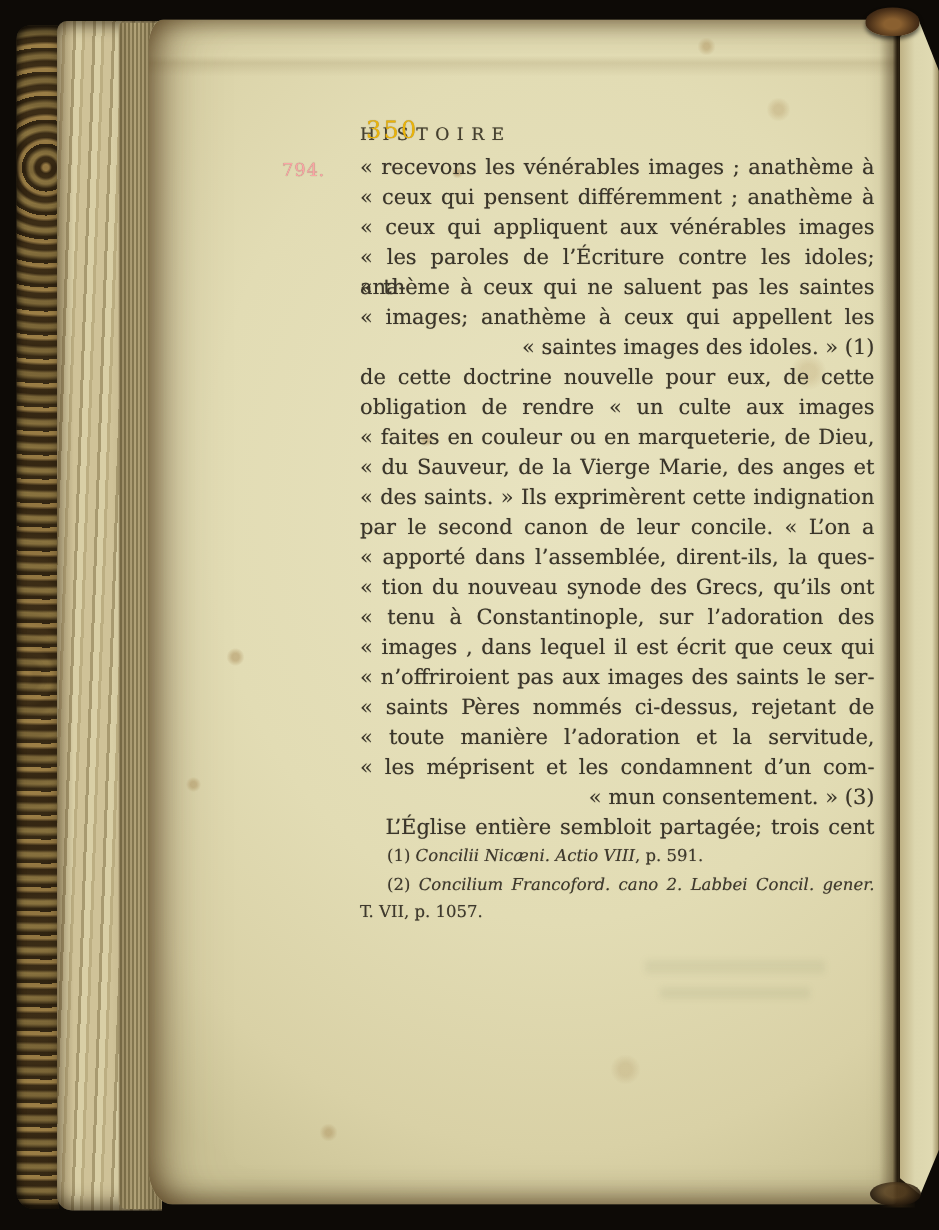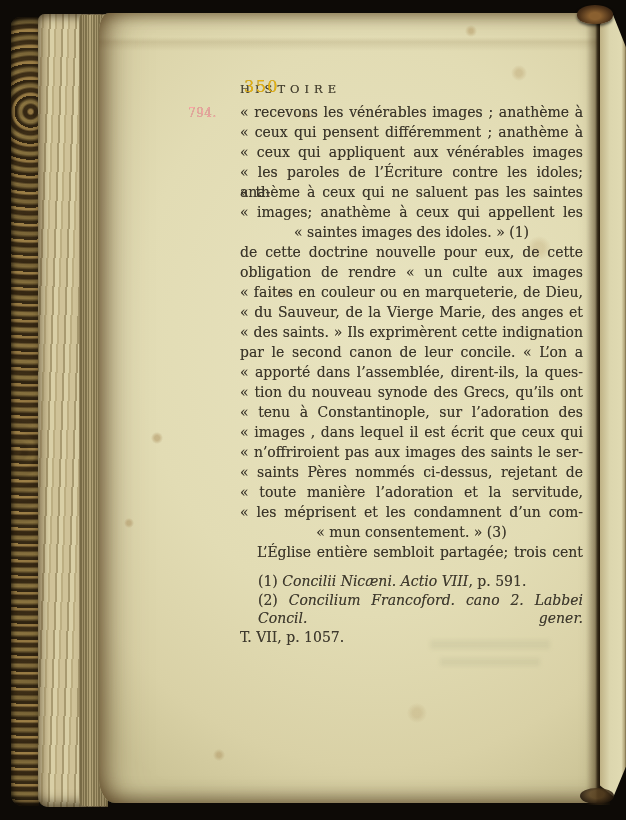--- a/index.html
+++ b/index.html
@@ -101,23 +101,23 @@
   .running-title {
     text-align:left; font-size:11.5px; letter-spacing:5px;
     color:#45402f; padding-top:4px;
   }
   .margin-note {
     position:absolute; left:-52px; top:30px;
     font-size:12px; color:#fca5a5; letter-spacing:.5px;
   }
   .body-text { font-size:14px; line-height:20px; }
   .bl { height:20px; text-align:justify; text-align-last:justify; }
-  .bl.short { text-align:center; text-align-last:auto; }
+  .bl.short { text-align:right; text-align-last:auto; }
   .bl.ind { padding-left:17px; }
-  .footnotes { margin-top:10px; font-size:14px; line-height:18.5px; color:#3e392d; }
+  .footnotes { margin-top:0; font-size:11px; line-height:18.5px; color:#3e392d; }
   .fn { }
   .fn.ind { padding-left:18px; }
   .fn.j { text-align:justify; text-align-last:justify; }
   .it { font-style:italic; }
 
   
   .ghost {
     position:absolute; pointer-events:none; background:rgba(118,128,92,.10);
     filter:blur(2px); border-radius:2px;
   }

